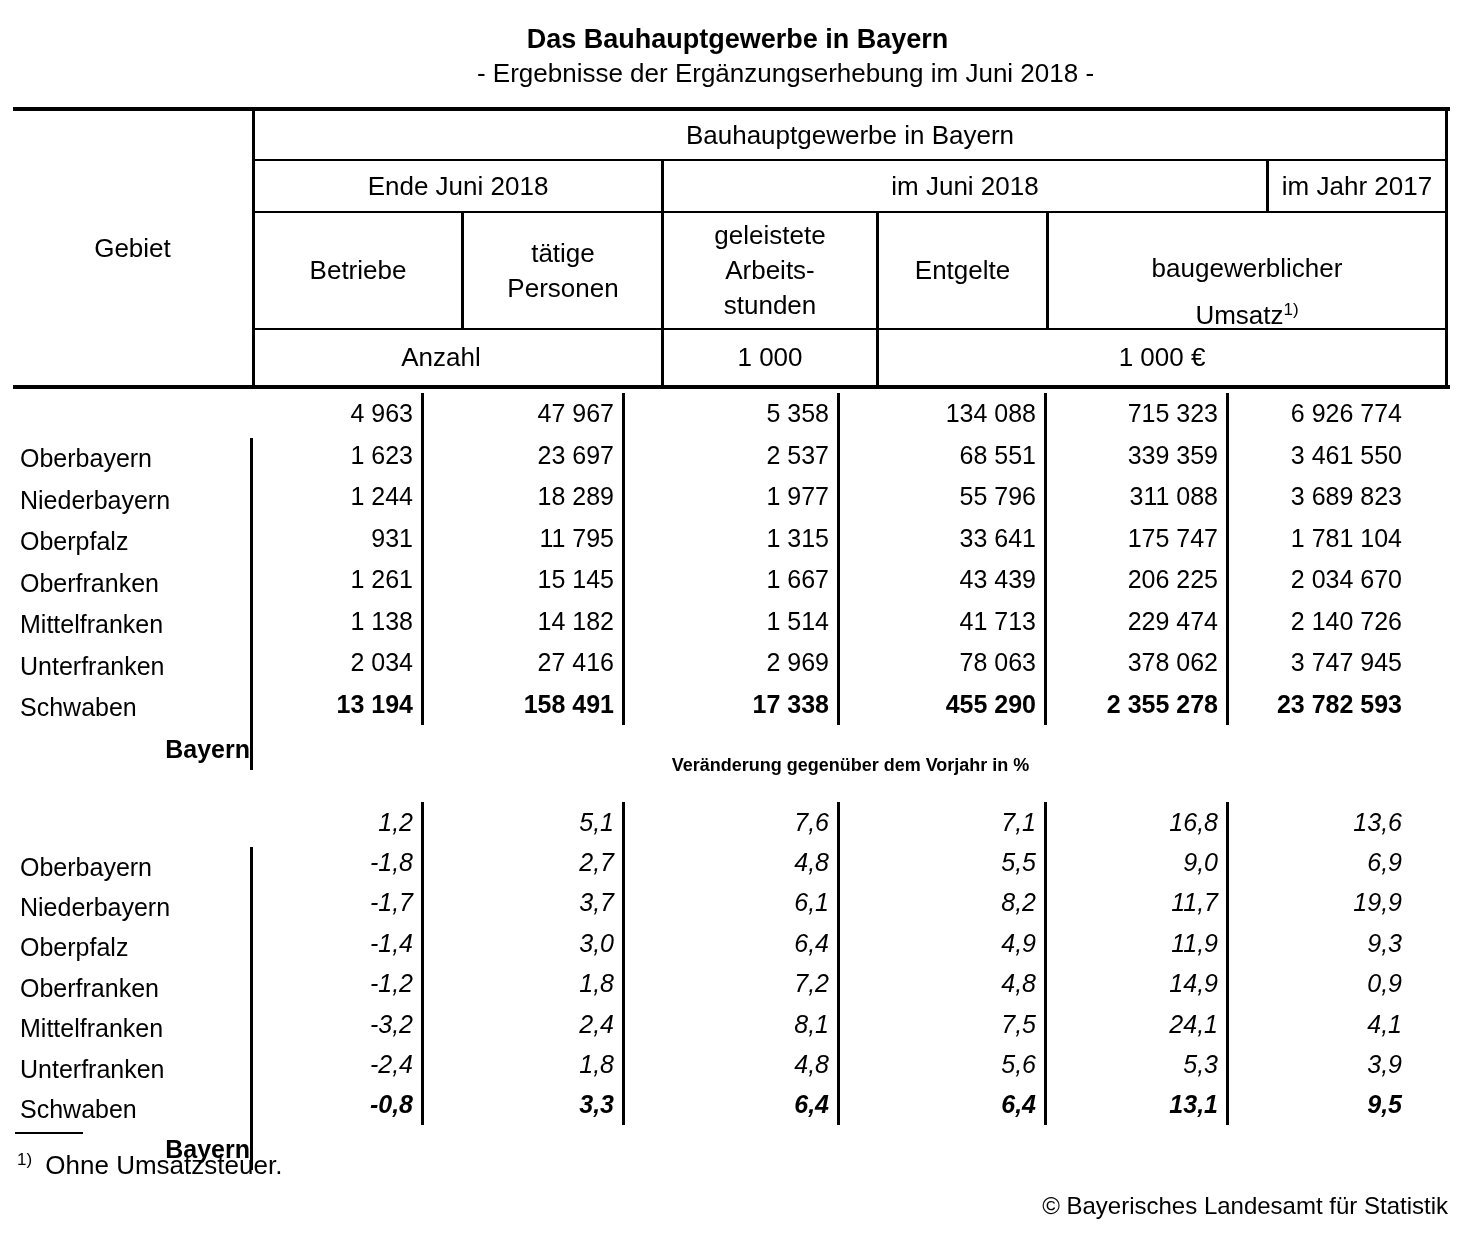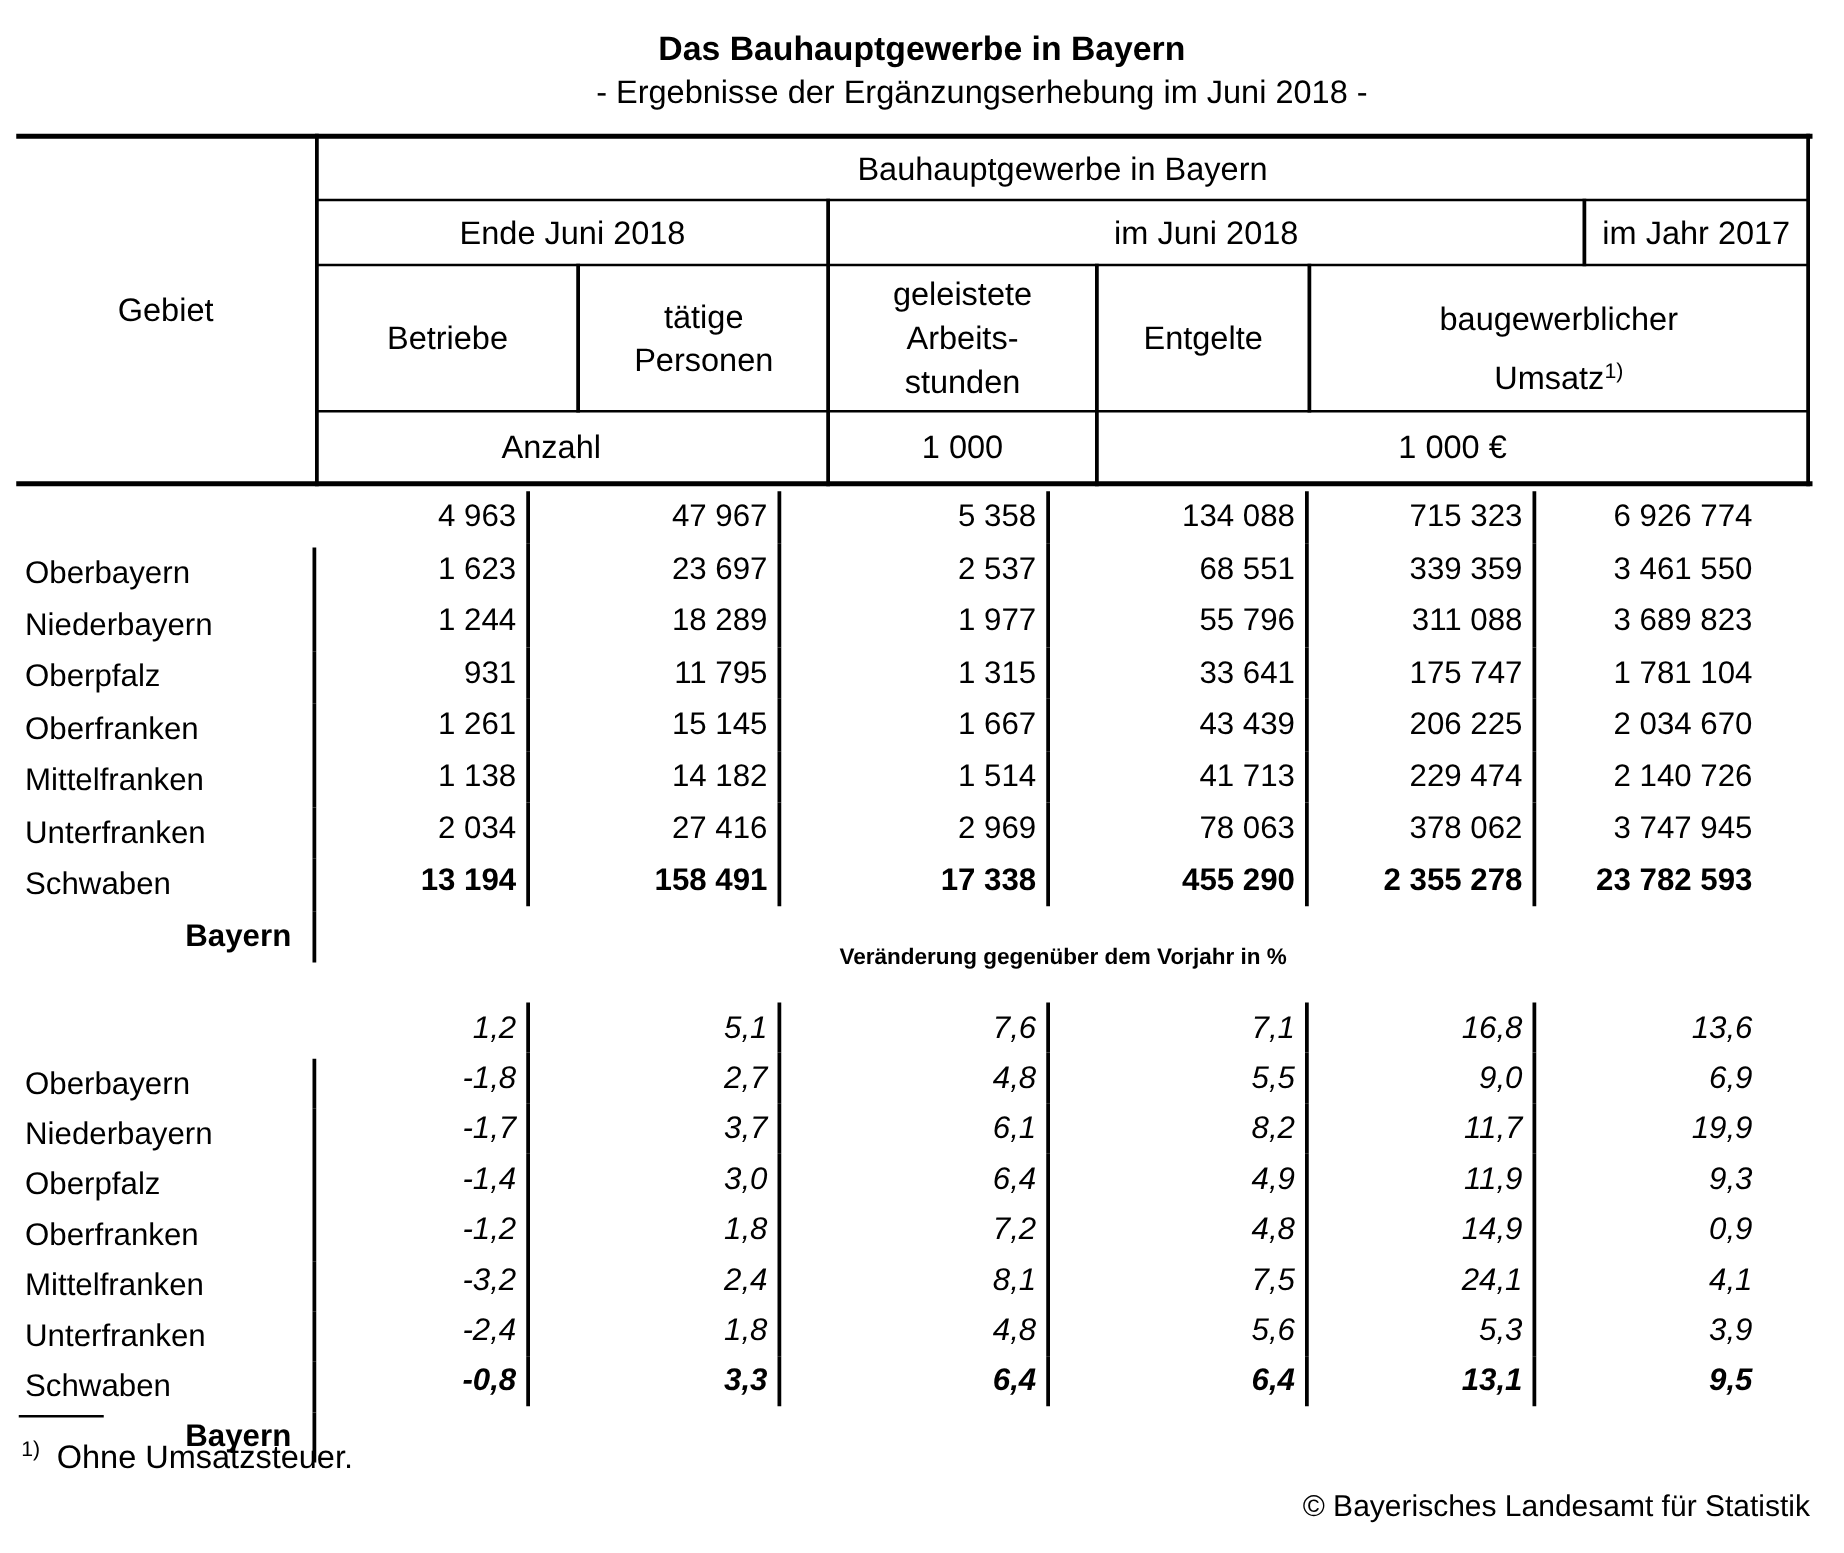--- a/index.html
+++ b/index.html
@@ -17,21 +17,21 @@
   .b1 .drow{height:41.5px;}
   .b2 .drow{height:40.4px;}
   .dc{box-sizing:border-box;height:100%;display:flex;align-items:center;
       border-right:3px solid #000;overflow:hidden;}
   .lab{width:240px;padding-left:7px;justify-content:flex-start;margin-top:45px;}
   .w1{width:171px;} .w2{width:201px;} .w3{width:215px;}
   .w4{width:207px;} .w5{width:182px;} .w6{width:181px;}
   .num{justify-content:flex-end;padding-right:8px;}
   .last{border-right:none;}
   .total{font-weight:bold;}
-  .total .lab{justify-content:flex-end;padding-right:17px;padding-left:0;}
+  .total .lab{justify-content:flex-end;padding-right:0;padding-left:0;}
   .b2 .num{font-style:italic;}
   .title{position:absolute;left:0;top:24px;width:1475px;text-align:center;
          font-size:27px;font-weight:bold;}
   .subtitle{position:absolute;left:0;top:58px;width:1475px;text-align:center;font-size:26px;padding-left:48px;}
   .sectitle{position:absolute;left:253px;top:755px;width:1195px;text-align:center;
             font-size:18px;font-weight:bold;}
   .footnote{position:absolute;left:17px;top:1150px;font-size:26px;}
   .copyright{position:absolute;left:0;top:1192px;width:1448px;text-align:right;font-size:24px;}
 </style>
 </head>
@@ -79,21 +79,21 @@
     <div>Personen</div>
   </div>
   <div class="hcell" style="left:879px;top:213px;width:167px;height:115px;">
     <div>Entgelte</div>
   </div>
   <div class="hcell" style="left:664px;top:213px;width:212px;height:115px;">
     <div>geleistete</div>
     <div>Arbeits-</div>
     <div>stunden</div>
   </div>
-  <div class="hcell" style="left:1049px;top:213px;width:396px;height:134px;gap:12px;">
+  <div class="hcell" style="left:1049px;top:226px;width:396px;height:134px;gap:12px;">
     <div>baugewerblicher</div>
     <div>
       <span>Umsatz</span><span class="sup">1)</span>
     </div>
   </div>
   <div class="hcell" style="left:255px;top:330px;width:372px;height:55px;">
     <div>Anzahl</div>
   </div>
   <div class="hcell" style="left:664px;top:330px;width:212px;height:55px;">
     <div>1 000</div>

